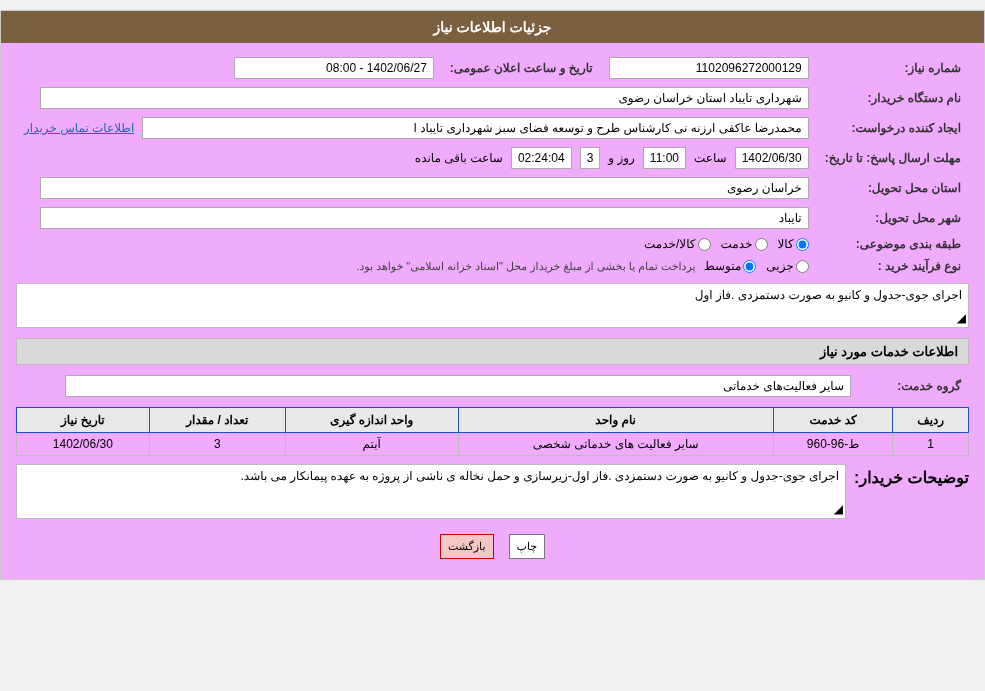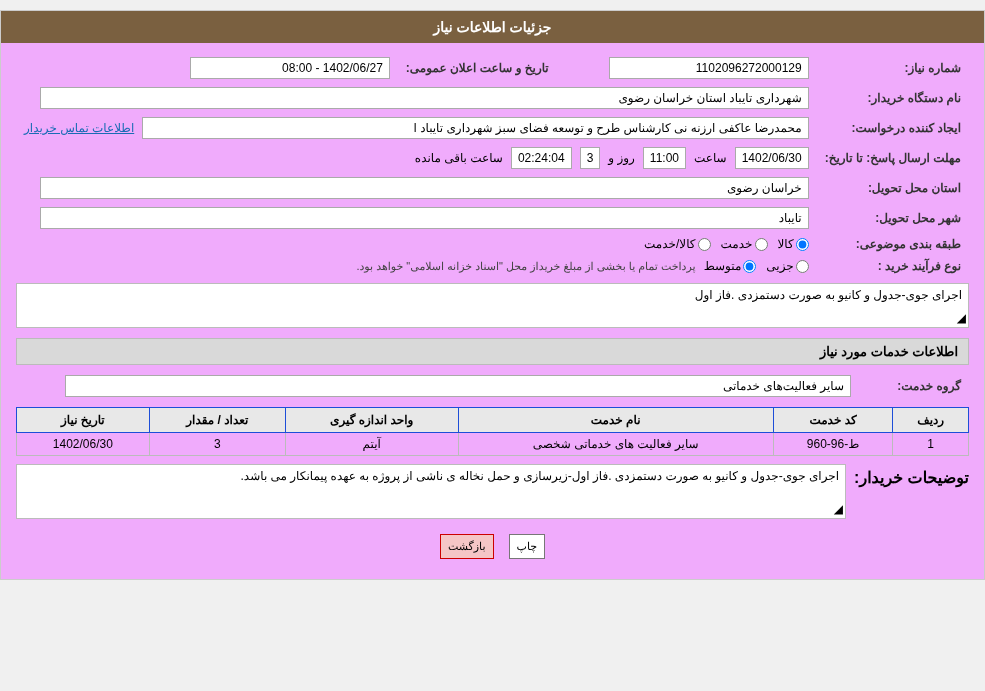--- a/index.html
+++ b/index.html
@@ -58,21 +58,20 @@
       background: #fff;
       padding: 3px 6px;
       min-height: 22px;
       display: inline-block;
     }
     .input-wide {
       width: 100%;
     }
     .input-medium {
       min-width: 200px;
-      margin-left: 44px;
     }
     .row-flex {
       display: flex;
       align-items: center;
       gap: 8px;
     }
     .blue-link {
       color: #1a6cb5;
       text-decoration: underline;
       cursor: pointer;
@@ -279,21 +278,21 @@
         </td>
       </tr>
     </tbody>
       </table>
 
     <table class="services-table">
       <thead>
         <tr>
           <th>ردیف</th>
           <th>کد خدمت</th>
-          <th>نام خدمت</th>
+          <th>نام واحد</th>
           <th>واحد اندازه گیری</th>
           <th>تعداد / مقدار</th>
           <th>تاریخ نیاز</th>
         </tr>
       </thead>
       <tbody id="services-tbody">
       <tr>
         <td>1</td>
         <td>ط-96-960</td>
         <td>سایر فعالیت های خدماتی شخصی</td>

